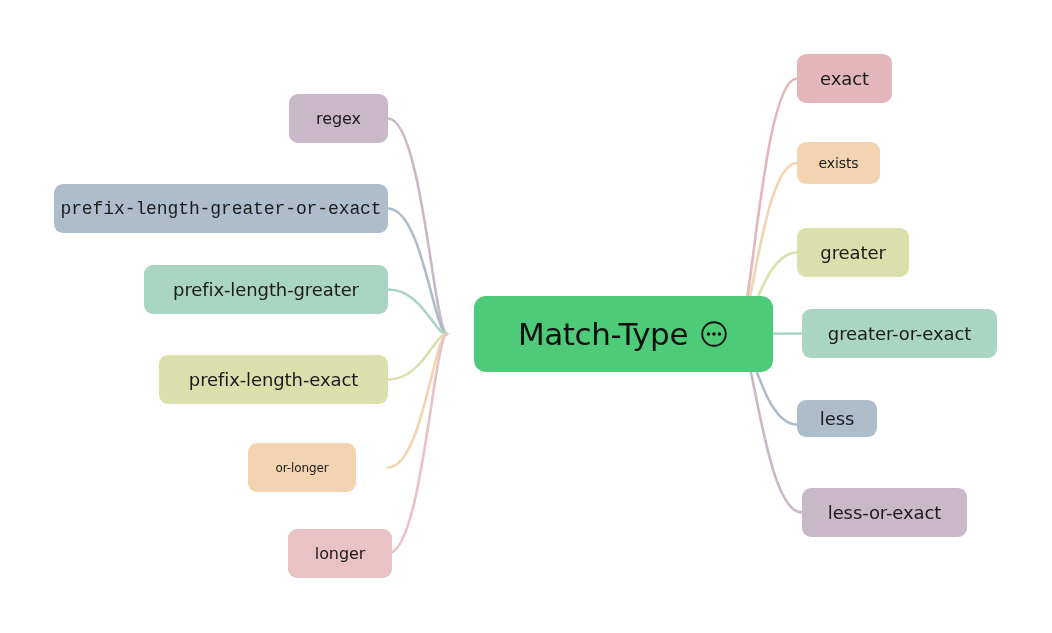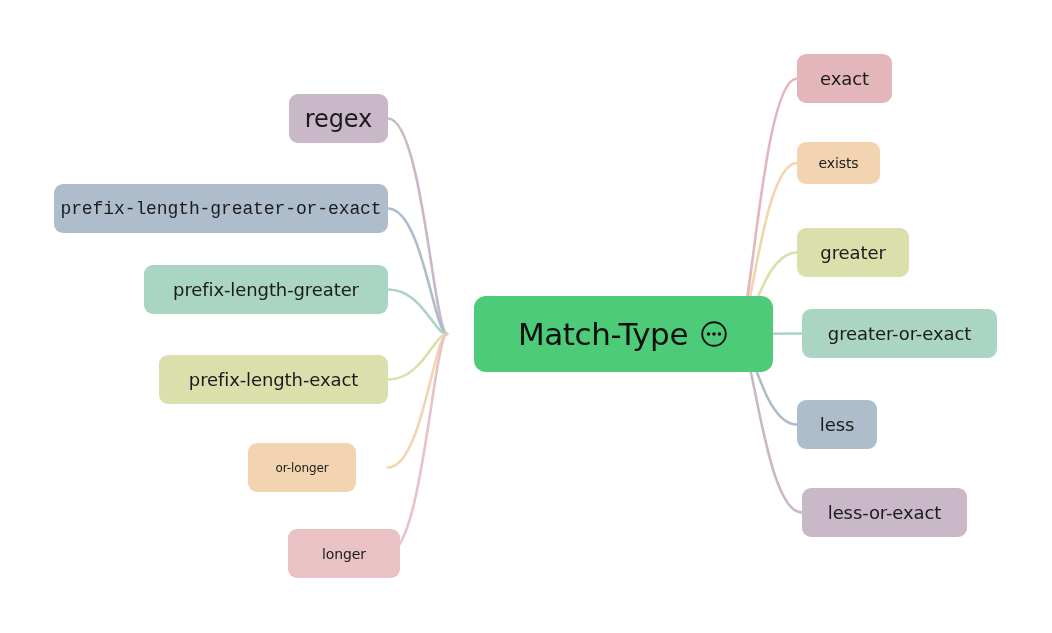--- a/index.html
+++ b/index.html
@@ -86,51 +86,51 @@
         <span class="root-label">Match-Type</span>
         <span class="root-icon">
           <svg viewBox="0 0 24 24" width="28" height="28" aria-hidden="true">
             <circle cx="12" cy="12" r="10.1" fill="none" stroke="#101010" stroke-width="1.6"></circle>
             <circle cx="7.3" cy="12" r="1.55" fill="#101010"></circle>
             <circle cx="12" cy="12" r="1.55" fill="#101010"></circle>
             <circle cx="16.7" cy="12" r="1.55" fill="#101010"></circle>
           </svg>
         </span>
       </div>
-      <div class="node branch" style="left: 289px; top: 94px; width: 99px; height: 49px; background: rgb(201, 184, 200); font-size: 24px;">
+      <div class="node branch" style="left: 289px; top: 94px; width: 99px; height: 49px; background: rgb(201, 184, 200); font-size: 16px;">
         <span>regex</span>
       </div>
       <div class="node branch" style="left: 54px; top: 184px; width: 334px; height: 49px; background: rgb(174, 189, 204); font-size: 18px; font-family: Liberation Mono, monospace;">
         <span>prefix-length-greater-or-exact</span>
       </div>
       <div class="node branch" style="left: 144px; top: 265px; width: 244px; height: 49px; background: rgb(171, 213, 195); font-size: 18px;">
         <span>prefix-length-greater</span>
       </div>
       <div class="node branch" style="left: 159px; top: 355px; width: 229px; height: 49px; background: rgb(219, 223, 172); font-size: 18px;">
         <span>prefix-length-exact</span>
       </div>
       <div class="node branch" style="left: 248px; top: 443px; width: 108px; height: 49px; background: rgb(242, 213, 176); font-size: 12px;">
         <span>or-longer</span>
       </div>
-      <div class="node branch" style="left: 288px; top: 529px; width: 112px; height: 49px; background: rgb(232, 194, 196); font-size: 14px;">
+      <div class="node branch" style="left: 288px; top: 529px; width: 104px; height: 49px; background: rgb(232, 194, 196); font-size: 16px;">
         <span>longer</span>
       </div>
       <div class="node branch" style="left: 797px; top: 54px; width: 95px; height: 49px; background: rgb(226, 182, 186); font-size: 18px;">
         <span>exact</span>
       </div>
       <div class="node branch" style="left: 797px; top: 142px; width: 83px; height: 42px; background: rgb(242, 213, 176); font-size: 14px;">
         <span>exists</span>
       </div>
       <div class="node branch" style="left: 797px; top: 228px; width: 112px; height: 49px; background: rgb(219, 223, 172); font-size: 18px;">
         <span>greater</span>
       </div>
       <div class="node branch" style="left: 802px; top: 309px; width: 195px; height: 49px; background: rgb(171, 213, 195); font-size: 18px;">
         <span>greater-or-exact</span>
       </div>
-      <div class="node branch" style="left: 797px; top: 400px; width: 80px; height: 49px; background: rgb(174, 189, 204); font-size: 18px;">
+      <div class="node branch" style="left: 797px; top: 400px; width: 80px; height: 37px; background: rgb(174, 189, 204); font-size: 18px;">
         <span>less</span>
       </div>
       <div class="node branch" style="left: 802px; top: 488px; width: 165px; height: 49px; background: rgb(201, 184, 200); font-size: 18px; justify-content: center;">
         <span>less-or-exact</span>
       </div>
     </div>
 
 </div>
 
 </body></html>

